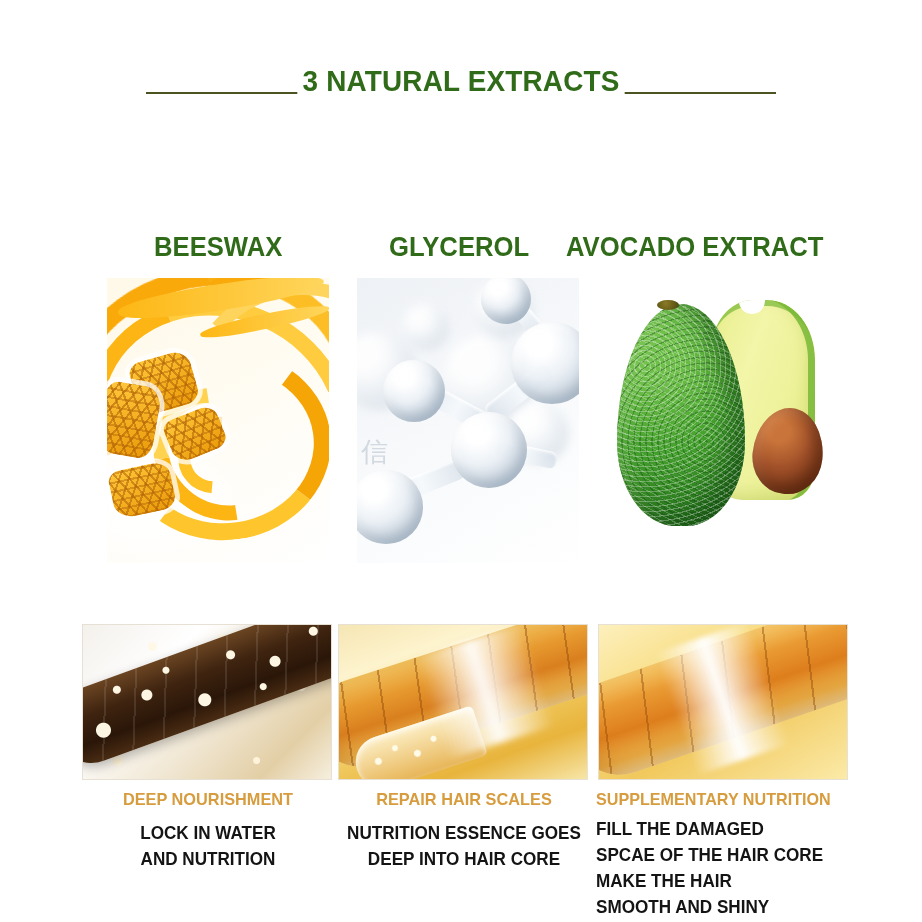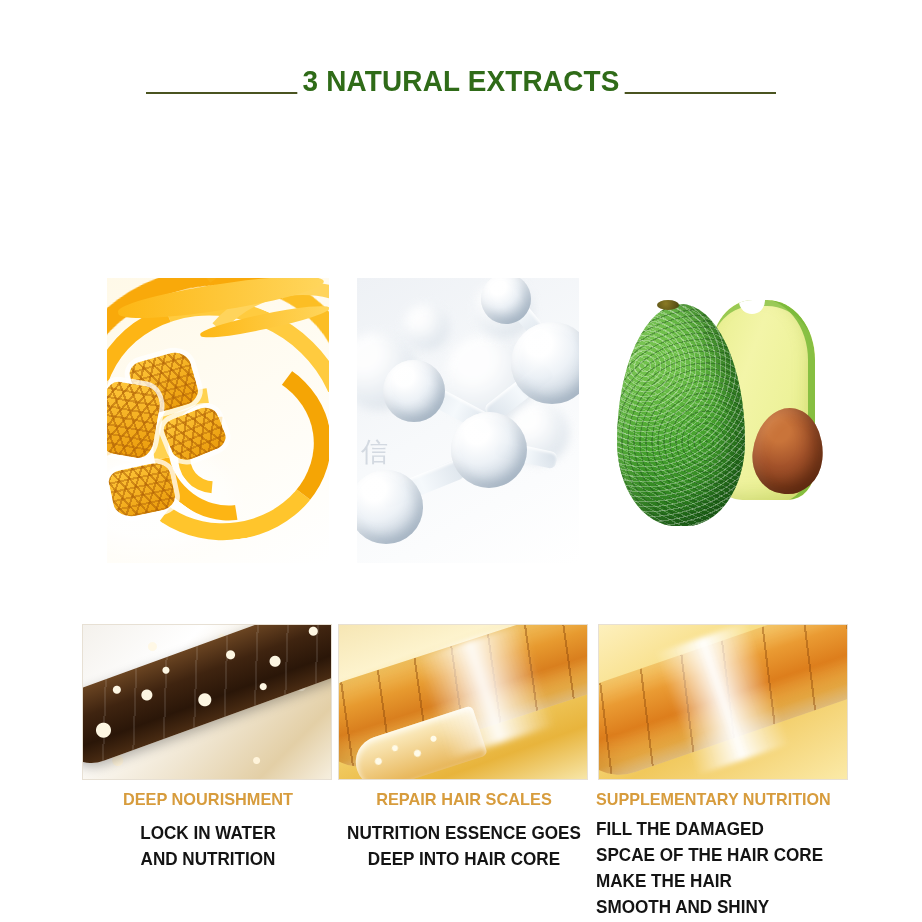--- a/index.html
+++ b/index.html
@@ -447,20 +447,25 @@
 
 <div class="title-band">
   <div class="title-rule"></div>
   <div class="title-text">
     <span>3 NATURAL EXTRACTS</span>
   </div>
 </div>
 
 <div class="ingredients">
 
+  <div class="ing-labels">
+    <div class="ing-label l1">BEESWAX</div>
+    <div class="ing-label l2">GLYCEROL</div>
+    <div class="ing-label l3">AVOCADO EXTRACT</div>
+  </div>
 
   <div class="ing-pic p1">
     <div class="honey">
       <div class="swirl sw1"></div>
       <div class="swirl sw2"></div>
       <div class="band  bd1"></div>
       <div class="swirl sw3"></div>
       <div class="band  bd2"></div>
       <div class="swirl sw4"></div>
       <div class="swirl sw5"></div>

